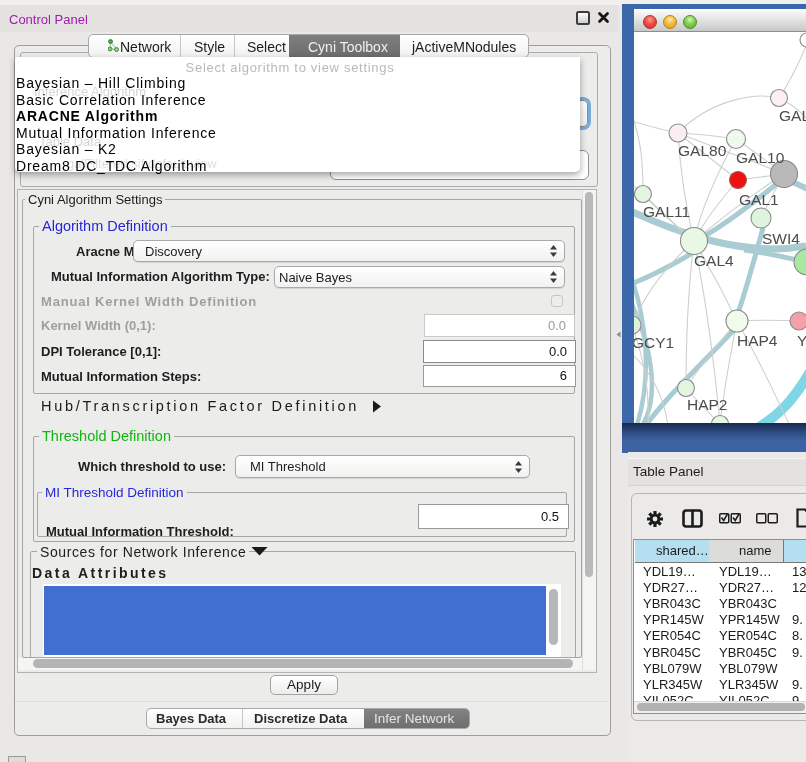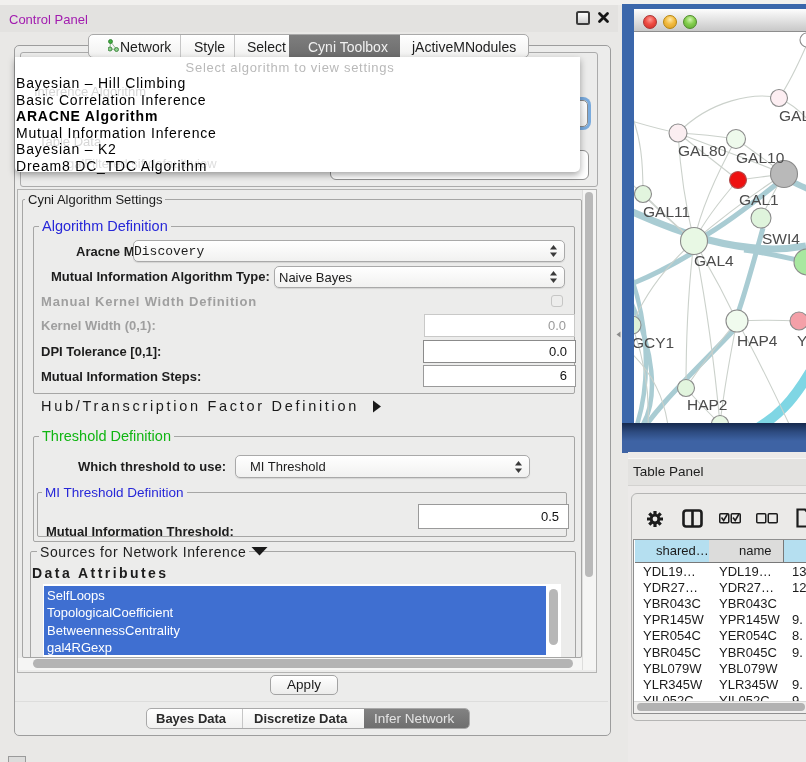--- a/index.html
+++ b/index.html
@@ -74,21 +74,21 @@
   <div class="ab" style="left:17px;top:189px;width:578px;height:482px;border:1px solid #b3b3b2;background:#ececeb;"></div>
 
   <div class="ab grp" style="left:22px;top:199px;width:558px;height:457px;"></div>
   <div class="ab lbl gt" style="left:25px;top:192px;">Cyni Algorithm Settings</div>
 
   <div class="ab grp" style="left:33px;top:226px;width:540px;height:166px;"></div>
   <div class="ab lbl gt" style="left:39px;top:218px;font-size:14.5px;color:#2727d8;">Algorithm Definition</div>
 
   <div class="ab flbl" style="left:28px;top:244px;margin-left:48px;">Aracne Mode:</div>
   <div class="ab combo" style="left:133px;top:240px;width:430px;height:20px;">
-    <span class="lbl" style="position:absolute;left:0;top:3px;font-family:Liberation Mono, monospace;">Discovery</span>
+    <span class="lbl" style="position:absolute;left:11px;top:3px;">Discovery</span>
     <svg class="caret" viewBox="0 0 9 14">
         <path d="M4.5 1 L8 5.5 L1 5.5 Z" fill="#3a3a3a"></path>
         <path d="M4.5 13 L1 8.5 L8 8.5 Z" fill="#3a3a3a"></path>
       </svg>
   </div>
 
   <div class="ab flbl" style="left:51px;top:269px;">Mutual Information Algorithm Type:</div>
   <div class="ab combo" style="left:274px;top:266px;width:289px;height:20px;">
     <span class="lbl" style="position:absolute;left:4px;top:3px;">Naive Bayes</span>
     <svg class="caret" viewBox="0 0 9 14">
@@ -135,21 +135,20 @@
   <div class="ab grp" style="left:30px;top:551px;width:544px;height:117px;"></div>
   <div class="ab lbl gt" style="left:37px;top:544px;font-size:14px;letter-spacing:0.6px;">Sources for Network Inference</div>
   <svg class="ab" width="17" height="10" style="left:251px;top:546px;" viewBox="0 0 17 10">
       <path d="M0.5 1 L16.5 1 L8.5 9.5 Z" fill="#1a1a1a"></path>
     </svg>
 
   <div class="ab lbl b" style="left:32px;top:565px;font-size:14px;letter-spacing:2.45px;">Data Attributes</div>
 
   <div class="ab" style="left:43px;top:584px;width:518px;height:73px;background:#fff;overflow:hidden;">
     <div style="position:absolute;left:1px;top:2px;width:502px;height:69px;background:#3f6fd1;"></div>
-    <div style="position:absolute;left:4px;top:3px;color:#fff;font-size:13px;line-height:17.3px;">SelfLoops<br>TopologicalCoefficient<br>BetweennessCentrality<br>gal4RGexp</div>
     <div style="position:absolute;left:506px;top:5px;width:9px;height:56px;background:#b7b7b7;border-radius:4.5px;"></div>
   </div>
 
   <div class="ab" style="left:582px;top:190px;width:13px;height:480px;background:#f5f5f4;border-left:1px solid #dddddc;"></div>
   <div class="ab" style="left:585px;top:192px;width:8px;height:385px;background:#b9b9b9;border-radius:4px;"></div>
   <div class="ab" style="left:18px;top:658px;width:564px;height:12px;background:#f5f5f4;"></div>
   <div class="ab" style="left:33px;top:659px;width:540px;height:9px;background:#b4b4b4;border-radius:4.5px;"></div>
 
   <div class="ab" style="left:270px;top:675px;width:66px;height:18px;background:linear-gradient(#ffffff,#ececeb);border:1px solid #a3a3a3;border-radius:5px;text-align:center;line-height:18px;font-size:13.5px;color:#1a1a1a;">Apply</div>
 

